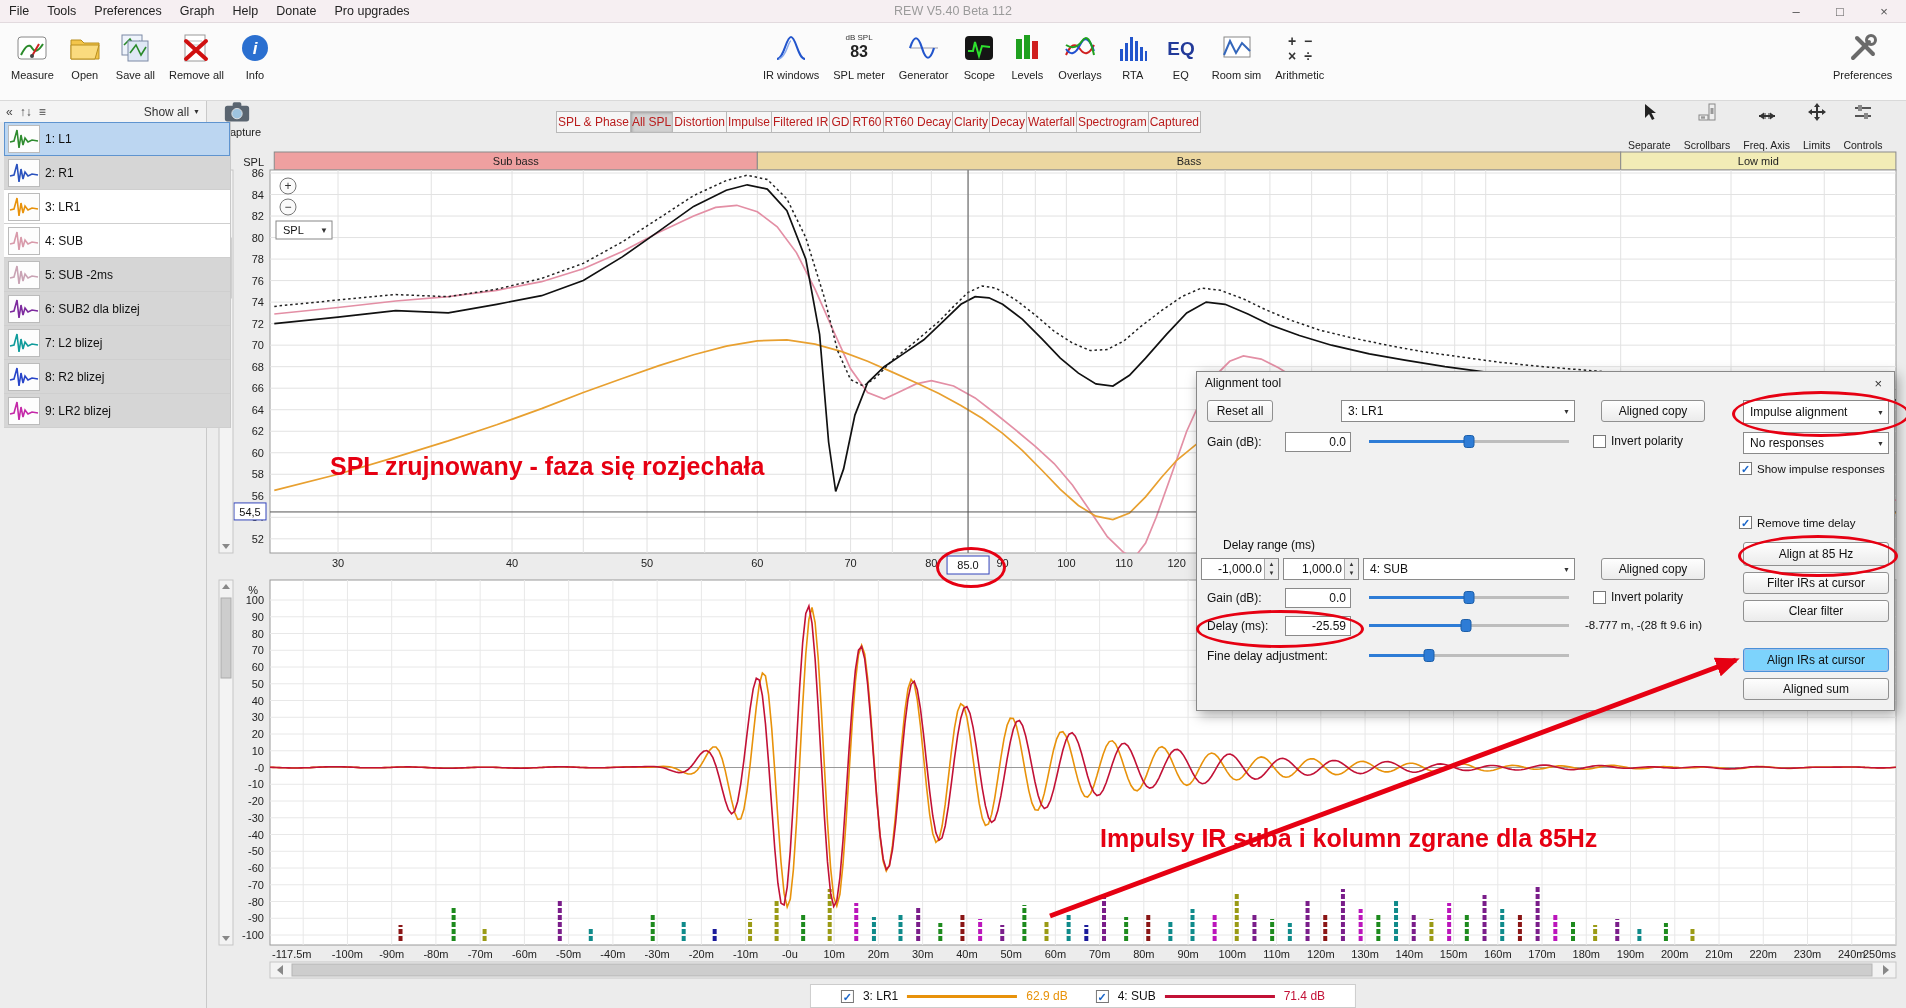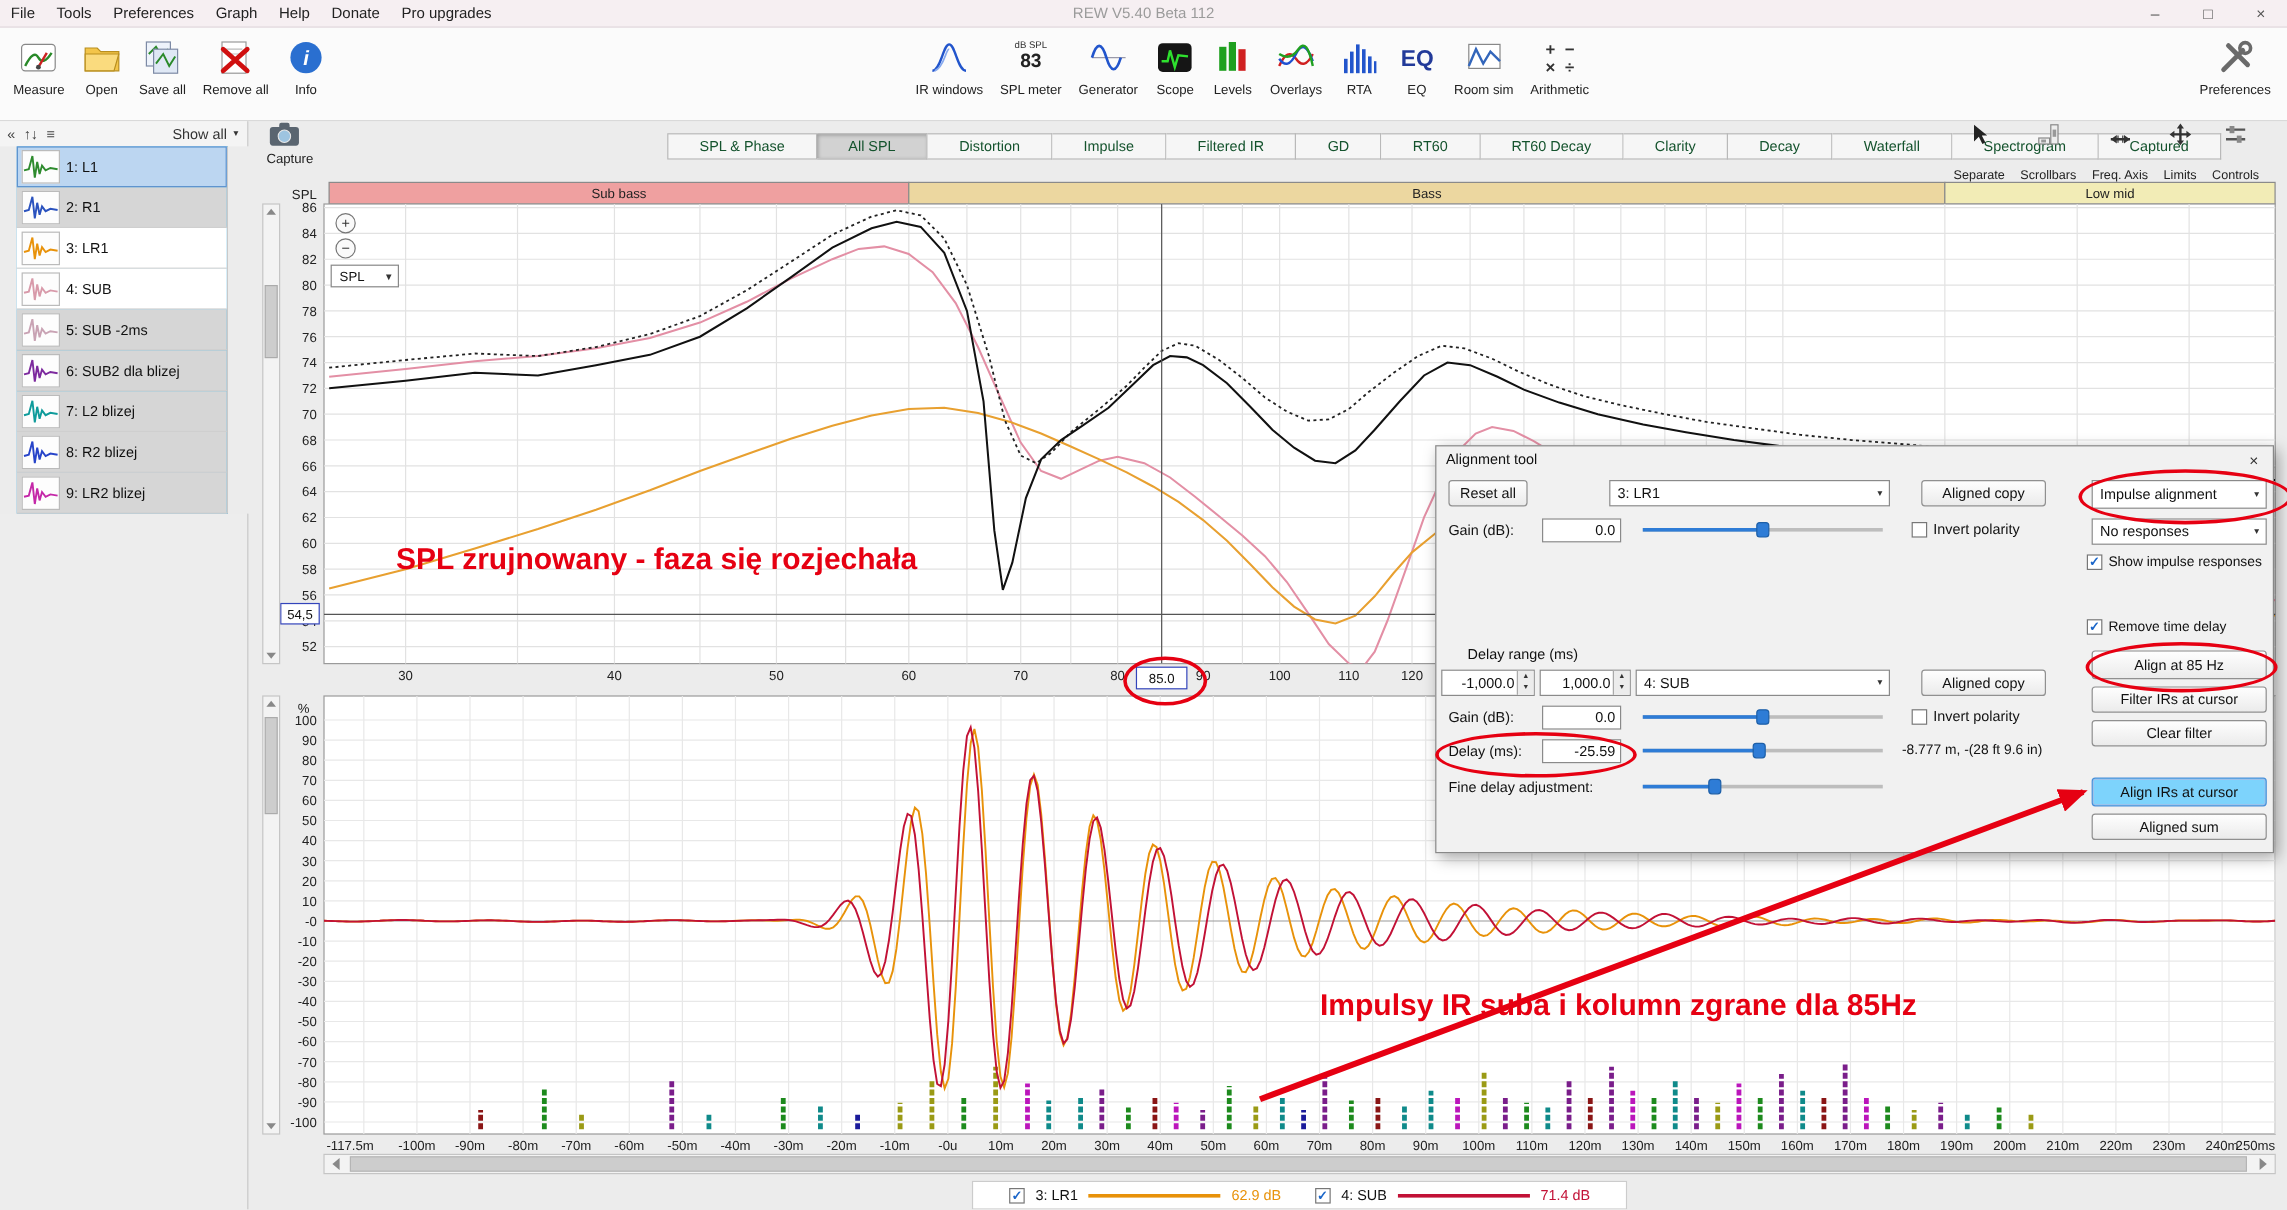--- a/index.html
+++ b/index.html
@@ -25,28 +25,28 @@
   .meter-val{font-size:16px;font-weight:bold;line-height:1.3}
   
   .side-header{left:0;top:101px;width:207px;height:21px;display:flex;align-items:center;gap:7px;
                padding:0 6px;font-size:12px;color:#333;background:#f4f4f4;border-right:1px solid #c9c9c9;z-index:5;box-sizing:border-box}
   .sh-icon{text-align:center;color:#444;font-size:12px}
   .showall{margin-left:auto;display:flex;align-items:center;gap:4px}
   .caret-sm{font-size:7px;color:#333}
   .capture{left:222px;top:98px;width:64px;display:flex;flex-direction:column;align-items:flex-start;font-size:11px;color:#222;z-index:5}
   .capture svg{width:30px;height:26px}
   .tabs{left:556px;top:111px;display:flex;z-index:5}
-  .tab{font-size:12px;padding:3px 26px;border:1px solid #b9b9b9;border-left:none;background:#f6f6f6;color:#14532d;white-space:nowrap}
+  .tab{font-size:12px;padding:3px 1px;border:1px solid #b9b9b9;border-left:none;background:#f6f6f6;color:#b91c1c;white-space:nowrap}
   .tab:first-child{border-left:1px solid #b9b9b9}
   .tab.active{background:#d2d2d2;box-shadow:inset 1px 1px 3px rgba(0,0,0,.25)}
   .rbtns{left:1628px;top:102px;display:flex;gap:13px;z-index:5}
   .rbtn{display:flex;flex-direction:column;align-items:center;gap:15px;font-size:10.5px;color:#222;white-space:nowrap}
   .rbtn svg{width:20px;height:20px}
   
-  .side-list{left:14px;top:122px;width:176px;background:#0ea5e9;border-right:1px solid #c9c9c9;z-index:5;box-sizing:border-box}
+  .side-list{left:4px;top:122px;width:227px;background:#a21caf;border-right:1px solid #c9c9c9;z-index:5;box-sizing:border-box}
   .side-item{height:34px;display:flex;align-items:center;gap:5px;padding:0 4px;border-bottom:1px solid #cfcfcf;font-size:12px;color:#111;box-sizing:border-box}
   .side-item.dim{background:#d6d6d6}
   .side-item.shown{background:#fff}
   .side-item.selected{background:#bcd6f1;outline:1px solid #5f94cf;outline-offset:-1px}
   .thumb{width:32px;height:28px;background:#fdfdfd;border:1px solid #bbb;display:flex;box-sizing:border-box}
   .thumb svg{width:100%;height:100%}
   .side-rest{left:0;top:428px;width:207px;height:580px;background:#ededed;border-right:1px solid #c9c9c9;z-index:4;box-sizing:border-box}
   
   .legend{left:1083px;top:984px;transform:translateX(-50%);height:22px;background:#fff;border:1px solid #ccc;
           display:flex;align-items:center;padding:0 16px;z-index:4;font-size:12px}

